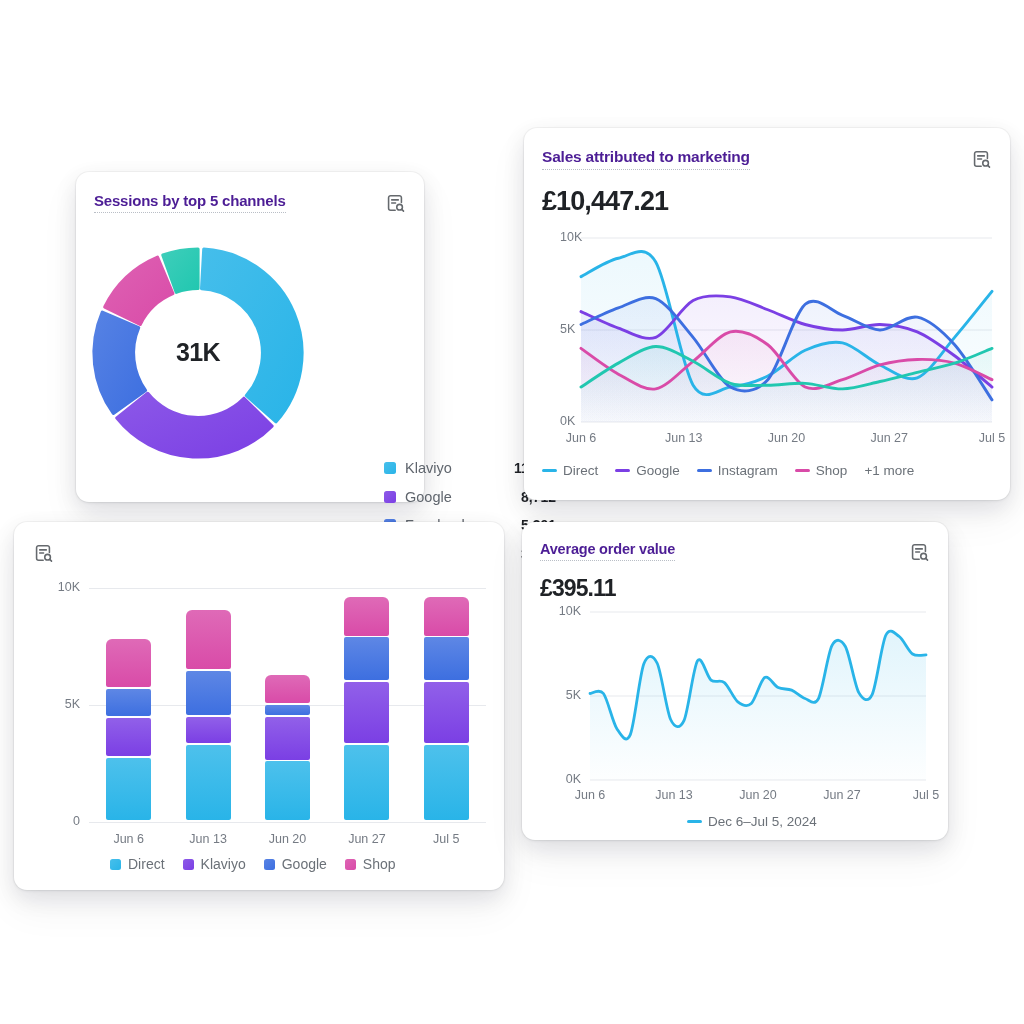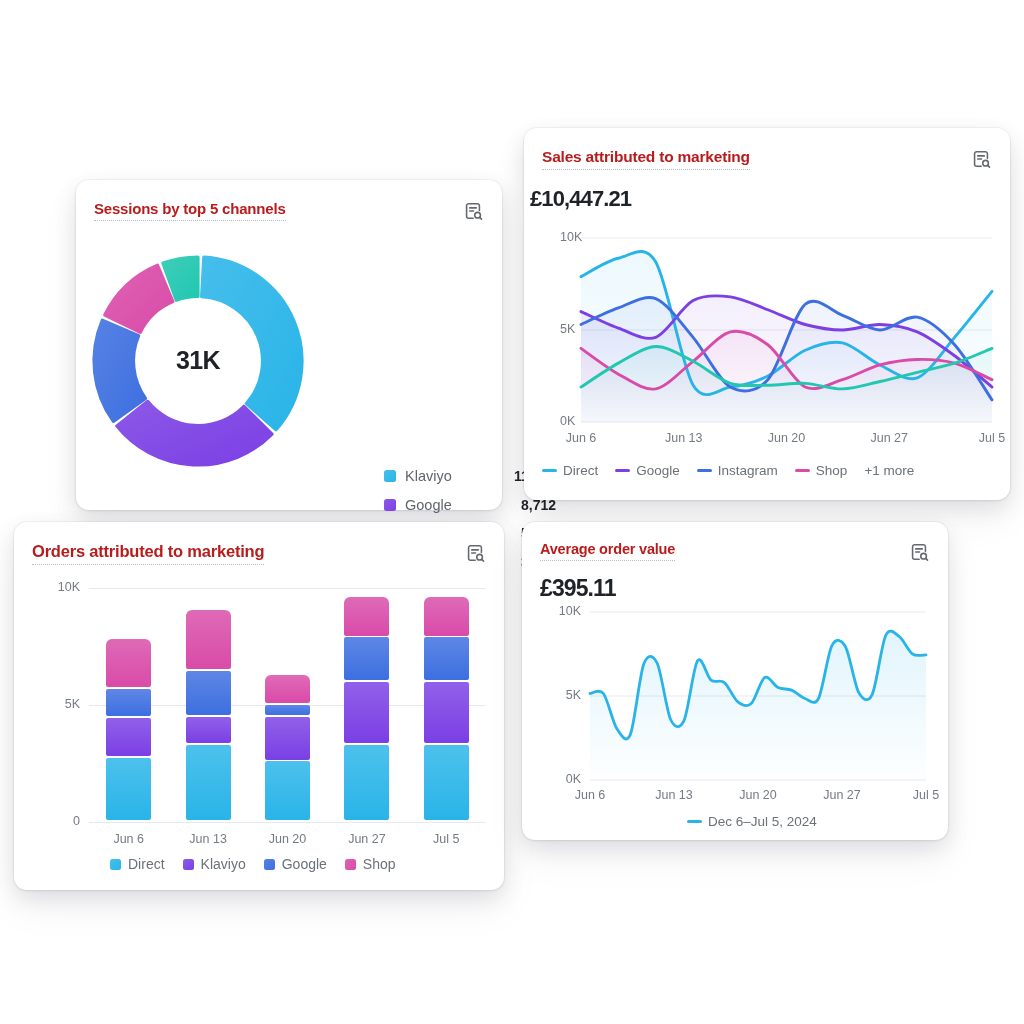--- a/index.html
+++ b/index.html
@@ -16,34 +16,34 @@
     position: absolute;
     background: #ffffff;
     border-radius: 13px;
     box-shadow: 0 0 0 1px rgba(0,0,0,0.035),
                 0 1px 3px rgba(16,24,40,0.07),
                 0 8px 22px rgba(16,24,40,0.10),
                 0 18px 40px rgba(16,24,40,0.055);
   }
 
   
-  #card-sessions { left: 76px;  top: 180px; width: 426px; height: 330px; }
+  #card-sessions { left: 76px;  top: 172px; width: 348px; height: 330px; }
   #card-sales    { left: 524px; top: 128px; width: 486px; height: 372px; }
   #card-orders   { left: 14px;  top: 522px; width: 490px; height: 368px; }
   #card-aov      { left: 522px; top: 522px; width: 426px; height: 318px; }
 
   
   .card-head {
     position: relative;
     display: flex; align-items: flex-start;
     justify-content: space-between;
   }
   .card-title {
     font-weight: bold;
-    color: #b91c1c;
+    color: #4c1d95;
     letter-spacing: -0.2px;
     border-bottom: 1.5px dotted #b9bec6;
     padding-bottom: 3px;
     display: inline-block;
     cursor: help;
   }
   .icon-btn {
     width: 22px; height: 22px;
     flex: 0 0 22px;
     cursor: pointer;
@@ -204,21 +204,21 @@
       <span class="icon-btn">
         <svg viewBox="0 0 24 24" fill="none" stroke="#3a3f45" stroke-width="1.7" stroke-linecap="round" stroke-linejoin="round">
           <path d="M19 11.5V6.2A2.2 2.2 0 0 0 16.8 4H7.2A2.2 2.2 0 0 0 5 6.2v11.6A2.2 2.2 0 0 0 7.2 20h5"></path>
           <path d="M8.4 8.6h7.2"></path>
             <path d="M8.4 12h4.2"></path>
           <circle cx="17" cy="16.6" r="3.1"></circle>
             <path d="M19.4 19l1.9 1.9"></path>
         </svg>
       </span>
     </div>
-    <div class="big-value" style="position:absolute; left:6px; top:58px; font-size:22px;">£10,447.21</div>
+    <div class="big-value" style="position:absolute; left:18px; top:58px; font-size:27px;">£10,447.21</div>
 
     <svg id="sales-svg" width="486" height="372" viewBox="0 0 486 372" style="position:absolute; left:0; top:0;">
         <line x1="57" y1="294" x2="468" y2="294" stroke="#e7e9ed" stroke-width="1"></line>
         <line x1="57" y1="202" x2="468" y2="202" stroke="#e7e9ed" stroke-width="1"></line>
         <line x1="57" y1="110" x2="468" y2="110" stroke="#e7e9ed" stroke-width="1"></line>
         <defs>
           <linearGradient id="sa0" x1="0" y1="0" x2="0" y2="1">
             <stop offset="0%" stop-color="#29B4E8" stop-opacity="0.085"></stop>
             <stop offset="100%" stop-color="#29B4E8" stop-opacity="0.012"></stop>
           </linearGradient>
@@ -278,21 +278,20 @@
             <span class="sw-line" style="background: rgb(217, 75, 168);"></span>
             <span class="legend-label">Shop</span>
           </span>
           <span class="legend-more">+1 more</span>
         </div>
       </div>
   </div>
 
   <div class="card" id="card-orders">
     <div class="card-head" style="padding:20px 18px 0 18px;">
-      <span class="card-title" style="font-size:16.5px;">Orders attributed to marketing</span>
       <span class="icon-btn">
         <svg viewBox="0 0 24 24" fill="none" stroke="#3a3f45" stroke-width="1.7" stroke-linecap="round" stroke-linejoin="round">
           <path d="M19 11.5V6.2A2.2 2.2 0 0 0 16.8 4H7.2A2.2 2.2 0 0 0 5 6.2v11.6A2.2 2.2 0 0 0 7.2 20h5"></path>
           <path d="M8.4 8.6h7.2"></path>
             <path d="M8.4 12h4.2"></path>
           <circle cx="17" cy="16.6" r="3.1"></circle>
             <path d="M19.4 19l1.9 1.9"></path>
         </svg>
       </span>
     </div>

